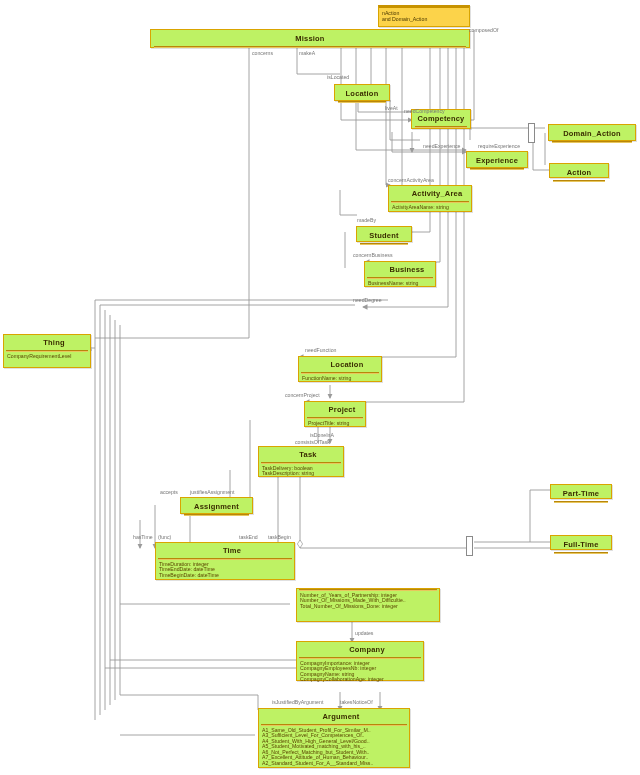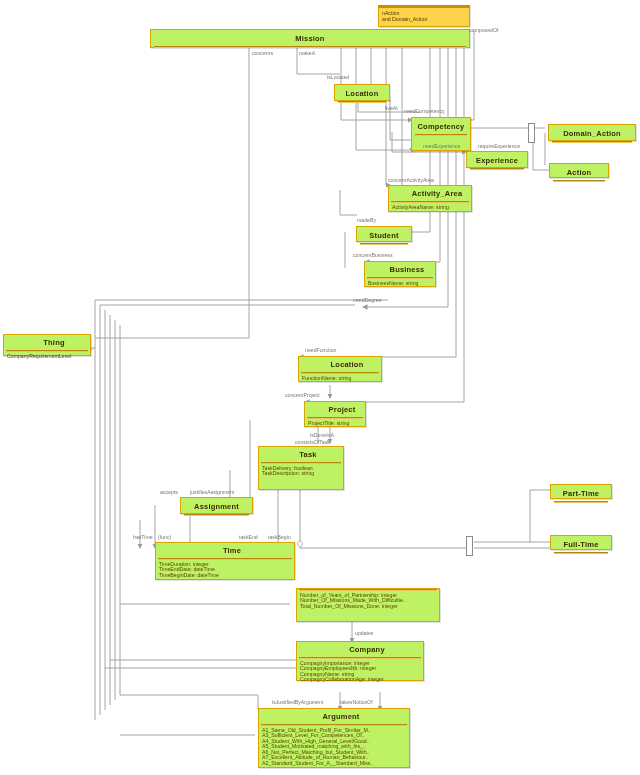--- a/index.html
+++ b/index.html
@@ -126,21 +126,21 @@
   <div class="node simple" style="left:150px;top:29px;width:320px;height:19px;">
     <div class="hdr">Mission</div>
     <div class="sep"></div>
   </div>
 
   <div class="node simple" style="left:334px;top:84px;width:56px;height:17px;">
     <div class="hdr">Location</div>
     <div class="sep"></div>
   </div>
 
-  <div class="node simple" style="left:411px;top:117px;width:60px;height:34px;">
+  <div class="node simple" style="left:411px;top:109px;width:60px;height:20px;">
     <div class="hdr">Competency</div>
     <div class="sep"></div>
   </div>
 
   <div class="node simple" style="left:548px;top:124px;width:88px;height:17px;">
     <div class="hdr">Domain_Action</div>
     <div class="sep"></div>
   </div>
 
   <div class="node simple" style="left:466px;top:151px;width:62px;height:17px;">
@@ -168,21 +168,21 @@
 
   <div class="node" style="left:364px;top:261px;width:72px;height:26px;">
     <div class="hdr">Business</div>
     <div class="sep"></div>
     <div class="attrs">
       <div class="attr">BusinessName: string</div>
     </div>
   </div>
 
 
-  <div class="node" style="left:3px;top:334px;width:88px;height:22px;">
+  <div class="node" style="left:3px;top:334px;width:88px;height:34px;">
     <div class="hdr">Thing</div>
     <div class="sep"></div>
     <div class="attrs">
       <div class="attr">CompanyRequirementLevel</div>
     </div>
   </div>
 
   <div class="node" style="left:298px;top:356px;width:84px;height:26px;">
     <div class="hdr">Location</div>
     <div class="sep"></div>
@@ -192,21 +192,21 @@
   </div>
 
   <div class="node" style="left:304px;top:401px;width:62px;height:26px;">
     <div class="hdr">Project</div>
     <div class="sep"></div>
     <div class="attrs">
       <div class="attr">ProjectTitle: string</div>
     </div>
   </div>
 
-  <div class="node" style="left:258px;top:446px;width:86px;height:44px;">
+  <div class="node" style="left:258px;top:446px;width:86px;height:31px;">
     <div class="hdr">Task</div>
     <div class="sep"></div>
     <div class="attrs">
       <div class="attr">TaskDelivery: boolean</div>
       <div class="attr">TaskDescription: string</div>
     </div>
   </div>
 
   <div class="node simple" style="left:180px;top:497px;width:73px;height:17px;">
     <div class="hdr">Assignment</div>

